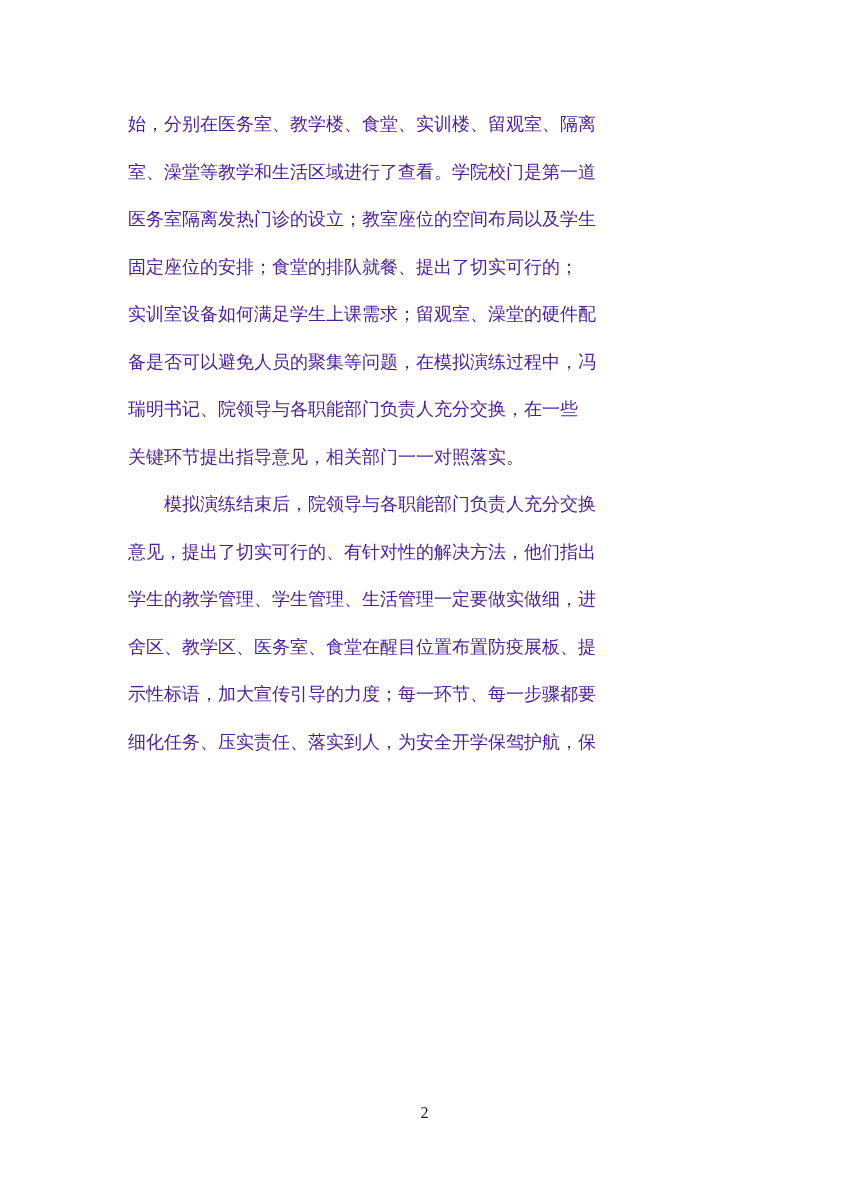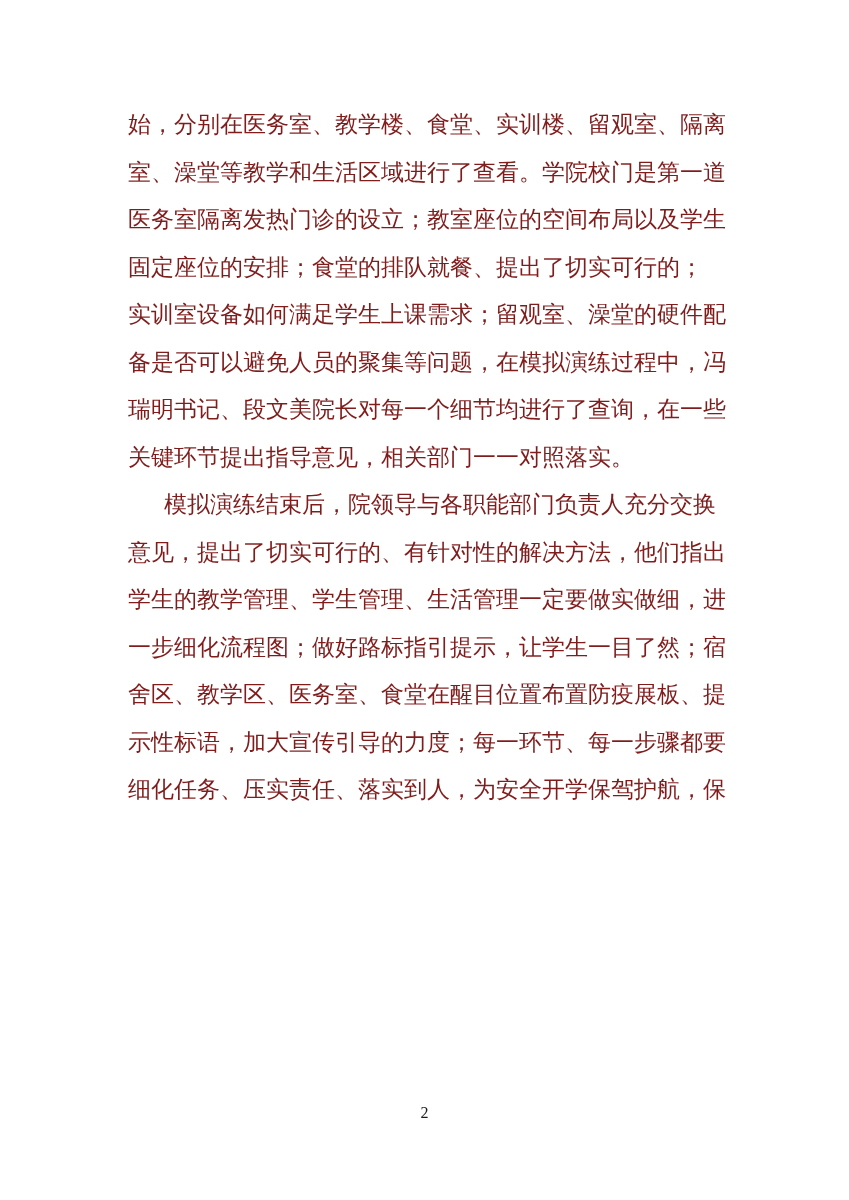--- a/index.html
+++ b/index.html
@@ -17,22 +17,22 @@
   }
   .text-block {
     position: absolute;
     left: 128px;
     top: 101px;
     width: 612px;
   }
   .line {
     height: 47.5px;
     line-height: 47.5px;
-    font-size: 23px;
-    color: #7f1d1d;
+    font-size: 18px;
+    color: #4c1d95;
     white-space: nowrap;
     letter-spacing: 0;
   }
   .line.indent {
     padding-left: 36px;
     font-family: Liberation Serif, serif;
   }
   .page-footer {
     position: absolute;
     top: 1104px;
@@ -53,29 +53,28 @@
 
   <div class="text-block">
 
     <div>
       <div class="line">始，分别在医务室、教学楼、食堂、实训楼、留观室、隔离</div>
       <div class="line">室、澡堂等教学和生活区域进行了查看。学院校门是第一道</div>
       <div class="line">医务室隔离发热门诊的设立；教室座位的空间布局以及学生</div>
       <div class="line">固定座位的安排；食堂的排队就餐、提出了切实可行的；</div>
       <div class="line">实训室设备如何满足学生上课需求；留观室、澡堂的硬件配</div>
       <div class="line">备是否可以避免人员的聚集等问题，在模拟演练过程中，冯</div>
-      <div class="line">瑞明书记、段文美院长对每一个细节均进行了查询，在一些</div>
+      <div class="line">瑞明书记、院领导与各职能部门负责人充分交换，在一些</div>
       <div class="line">关键环节提出指导意见，相关部门一一对照落实。</div>
     </div>
 
     <div>
       <div class="line indent">模拟演练结束后，院领导与各职能部门负责人充分交换</div>
       <div class="line">意见，提出了切实可行的、有针对性的解决方法，他们指出</div>
       <div class="line">学生的教学管理、学生管理、生活管理一定要做实做细，进</div>
-      <div class="line">一步细化流程图；做好路标指引提示，让学生一目了然；宿</div>
       <div class="line">舍区、教学区、医务室、食堂在醒目位置布置防疫展板、提</div>
       <div class="line">示性标语，加大宣传引导的力度；每一环节、每一步骤都要</div>
       <div class="line">细化任务、压实责任、落实到人，为安全开学保驾护航，保</div>
     </div>
 
   </div>
 
   <div class="page-footer">
     <span class="page-number">2</span>
   </div>

